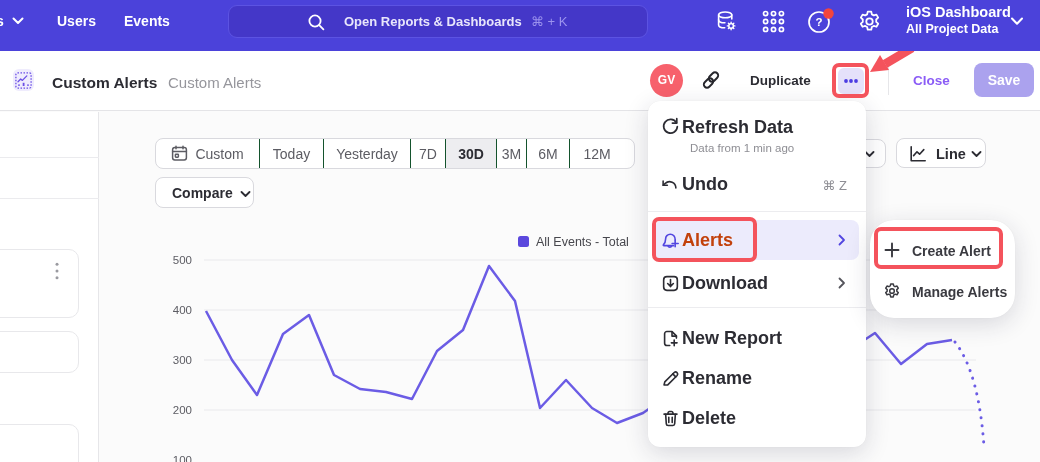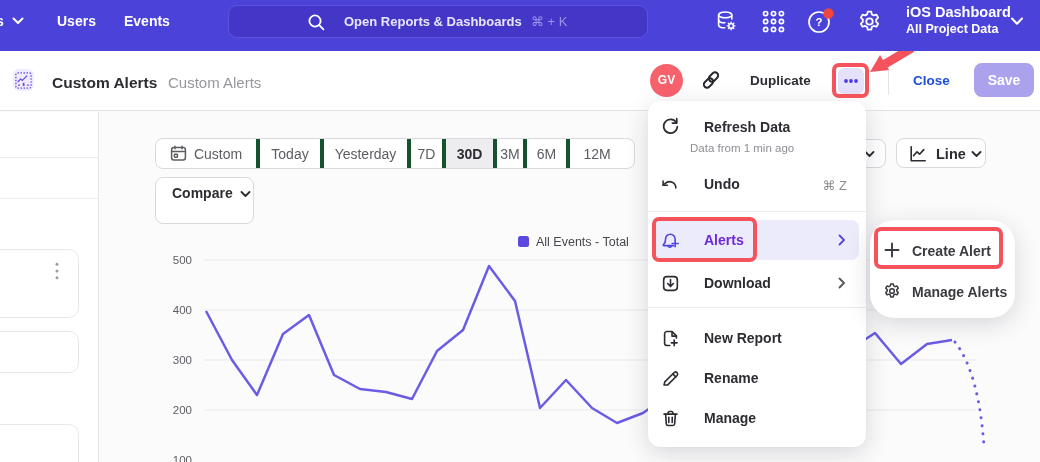--- a/index.html
+++ b/index.html
@@ -20,38 +20,38 @@
 
 
 #hdr { position:absolute; left:0; top:51px; width:1040px; height:60px; background:#fff; border-bottom:1px solid #e4e4e7; }
 #hicon { position:absolute; left:13px; top:18px; width:21px; height:22px; background:#efecfd; border-radius:6px; }
 #htitle { position:absolute; left:52px; top:23px; font-size:15.5px; font-weight:700; color:#2c2c33; }
 #hcrumb { position:absolute; left:168px; top:23px; font-size:15px; font-weight:400; color:#96969c; }
 #gv { position:absolute; left:650px; top:13px; width:33px; height:33px; border-radius:50%; background:#f7616c; color:#fff; font-size:12px; font-weight:700; text-align:center; line-height:33px; }
 #dup { position:absolute; left:750px; top:22px; font-size:13.5px; font-weight:700; color:#2c2c33; }
 #dots { position:absolute; left:838px; top:17px; width:26px; height:26px; background:#e5e1fa; border-radius:6px; }
 #hsep { position:absolute; left:888px; top:16px; width:1px; height:28px; background:#e6e6e9; }
-#close { position:absolute; left:913px; top:22px; font-size:13.5px; font-weight:700; color:#1d4ed8; }
+#close { position:absolute; left:913px; top:22px; font-size:13.5px; font-weight:700; color:#8b5cf6; }
 #save { position:absolute; left:974px; top:12px; width:60px; height:34px; background:#aba2ee; border-radius:8px; color:#fff; font-size:14px; font-weight:700; text-align:center; line-height:34px; }
 
 
 #side { position:absolute; left:0; top:112px; width:99px; height:350px; background:#fff; border-right:1px solid #e6e6e9; }
 .sline { position:absolute; left:0; width:99px; height:1px; background:#ebebee; }
 .scard { position:absolute; left:-20px; background:#fff; border:1px solid #e8e8eb; border-radius:10px; }
 
 
 .btn { position:absolute; background:#fff; border:1px solid #d9d9de; border-radius:8px; }
 #seg { position:absolute; left:155px; top:138px; width:480px; height:31px; background:#fff; border:1px solid #d9d9de; border-radius:8px; display:flex; }
-#seg .s { border-right:4px solid #14532d; font-size:14px; color:#5c5c63; display:flex; align-items:center; justify-content:center; }
+#seg .s { border-right:1px solid #14532d; font-size:14px; color:#5c5c63; display:flex; align-items:center; justify-content:center; }
 #seg .s:last-child { border-right:none; }
 #seg .sel { background:#ededf0; color:#2c2c33; font-weight:700; }
 
 
 #menu { position:absolute; left:648px; top:101px; width:218px; height:346px; background:#fff; border-radius:12px; box-shadow:0 6px 24px rgba(30,30,60,.16), 0 0 1px rgba(0,0,0,.08); z-index:10; }
-.mtxt { position:absolute; left:56px; top:50%; transform:translateY(-50%); font-size:14px; font-weight:700; color:#2c2c33; }
+.mtxt { position:absolute; left:34px; top:50%; transform:translateY(-50%); font-size:18px; font-weight:700; color:#2c2c33; }
 .mdiv { position:absolute; left:0; width:218px; height:1px; background:#ececef; }
 #submenu { position:absolute; left:870px; top:220px; width:145px; height:98px; background:#fff; border-radius:24px; box-shadow:0 6px 24px rgba(30,30,60,.16), 0 0 1px rgba(0,0,0,.08); z-index:11; }
 
 
 .ann { position:absolute; border:4px solid #f4535c; border-radius:7px; z-index:20; }
 
 .ctext { font-size:14px; font-weight:700; color:#2c2c33; }
 </style>
 </head>
 <body>
@@ -86,21 +86,21 @@
         Custom
       </div>
       <div class="s" style="width:64px;">Today</div>
       <div class="s" style="width:87px;">Yesterday</div>
       <div class="s" style="width:35px;">7D</div>
       <div class="s sel" style="width:51px;">30D</div>
       <div class="s" style="width:30px;">3M</div>
       <div class="s" style="width:43px;">6M</div>
       <div class="s" style="width:54px;">12M</div>
     </div>
-    <div class="btn" style="left:155px;top:177px;width:99px;height:47px;">
+    <div class="btn" style="left:155px;top:177px;width:99px;height:31px;">
       <span class="ctext abs" style="left:16px;top:7px">Compare</span>
       <svg class="abs" style="left:84px;top:13px" width="11" height="7" viewBox="0 0 11 7">
           <path d="M1.5 1 L5.5 5 L9.5 1" fill="none" stroke="#2c2c33" stroke-width="1.8" stroke-linecap="round" stroke-linejoin="round"></path>
         </svg>
     </div>
 
     <div class="btn" style="left:800px;top:139px;width:86px;height:29px;">
       <svg class="abs" style="left:63px;top:11px" width="11" height="7" viewBox="0 0 11 7">
           <path d="M1.5 1 L5.5 5 L9.5 1" fill="none" stroke="#2c2c33" stroke-width="1.8" stroke-linecap="round" stroke-linejoin="round"></path>
         </svg>
@@ -238,21 +238,21 @@
     <span class="mtxt" style="top:83px">Undo</span>
     <span class="abs" style="right:19px;top:77px;font-size:13px;color:#8e8e94">⌘ Z</span>
     <div class="mdiv" style="top:110px"></div>
 
     <div class="abs" style="left:7px;top:119px;width:204px;height:40px;background:#ecebfc;border-radius:8px"></div>
     <svg class="abs" style="left:13px;top:131px" width="19" height="19" viewBox="0 0 20 20" fill="none" stroke="#5246e0" stroke-width="1.7" stroke-linecap="round" stroke-linejoin="round">
       <path d="M15 8.4 C15 4.9 12.8 2.3 9.8 2.3 C6.9 2.3 4.8 4.6 4.8 7.5 C4.8 11.1 3.4 12.5 2.5 13.4 Q2.1 14.4 3.1 14.4 H13.2"></path>
       <path d="M7.3 14.6 a2.1 2.1 0 0 0 4 0"></path>
       <path d="M14.9 8.8 V15.4 M11.7 12.1 H18.1"></path>
     </svg>
-    <span class="mtxt" style="top:139px;color:#6d28d9">Alerts</span>
+    <span class="mtxt" style="top:139px;color:#c2410c">Alerts</span>
     <svg class="abs" style="left:190px;top:133px" width="8" height="12" viewBox="0 0 8 12">
         <path d="M1.5 1.5 L6 6 L1.5 10.5" fill="none" stroke="#5246e0" stroke-width="1.8" stroke-linecap="round" stroke-linejoin="round"></path>
       </svg>
 
     <svg class="abs" style="left:13px;top:173px" width="19" height="19" viewBox="0 0 20 20" fill="none" stroke="#2c2c33" stroke-width="1.7" stroke-linecap="round" stroke-linejoin="round">
       <rect x="2.8" y="2.8" width="14.4" height="14.4" rx="3.4"></rect>
       <path d="M10 5.8 V12.6 M7 10 L10 13.2 L13 10"></path>
     </svg>
     <span class="mtxt" style="top:182px">Download</span>
     <svg class="abs" style="left:190px;top:176px" width="8" height="12" viewBox="0 0 8 12">
@@ -272,21 +272,21 @@
       <path d="M12.4 5.2 L15.5 8.3"></path>
     </svg>
     <span class="mtxt" style="top:277px">Rename</span>
 
     <svg class="abs" style="left:13px;top:308px" width="19" height="19" viewBox="0 0 20 20" fill="none" stroke="#2c2c33" stroke-width="1.7" stroke-linecap="round" stroke-linejoin="round">
       <path d="M3.2 5.4 H16.8"></path>
       <path d="M7.4 5.2 V4.2 A1.5 1.5 0 0 1 8.9 2.7 H11.1 A1.5 1.5 0 0 1 12.6 4.2 V5.2"></path>
       <path d="M4.9 5.6 L5.6 15.6 A1.9 1.9 0 0 0 7.5 17.4 H12.5 A1.9 1.9 0 0 0 14.4 15.6 L15.1 5.6"></path>
       <path d="M8.2 8.7 V14.2 M11.8 8.7 V14.2"></path>
     </svg>
-    <span class="mtxt" style="top:317px">Manage</span>
+    <span class="mtxt" style="top:317px">Delete</span>
   </div>
 
   <div id="submenu">
     <svg class="abs" style="left:14px;top:22px" width="16" height="16" viewBox="0 0 16 16">
         <path d="M8 1.5 V14.5 M1.5 8 H14.5" stroke="#3a3a40" stroke-width="1.9" stroke-linecap="round"></path>
       </svg>
     <span class="abs ctext" style="left:42px;top:23px;font-size:14px;color:#3a3a40">Create Alert</span>
     <svg class="abs" style="left:13px;top:62px" width="18" height="18" viewBox="0 0 24 24" fill="none" stroke="#3a3a40" stroke-width="2" stroke-linejoin="round">
       <path d="M10.3 2.5 h3.4 l.55 2.6 a7.2 7.2 0 0 1 1.9 1.1 l2.5-.85 1.7 2.95 -1.95 1.8 a7.3 7.3 0 0 1 0 2.2 l1.95 1.8 -1.7 2.95 -2.5-.85 a7.2 7.2 0 0 1 -1.9 1.1 l-.55 2.6 h-3.4 l-.55-2.6 a7.2 7.2 0 0 1 -1.9-1.1 l-2.5.85 -1.7-2.95 1.95-1.8 a7.3 7.3 0 0 1 0-2.2 L3.65 8.3 5.35 5.35 l2.5.85 a7.2 7.2 0 0 1 1.9-1.1 z"></path>
       <circle cx="12" cy="12" r="3.1"></circle>

